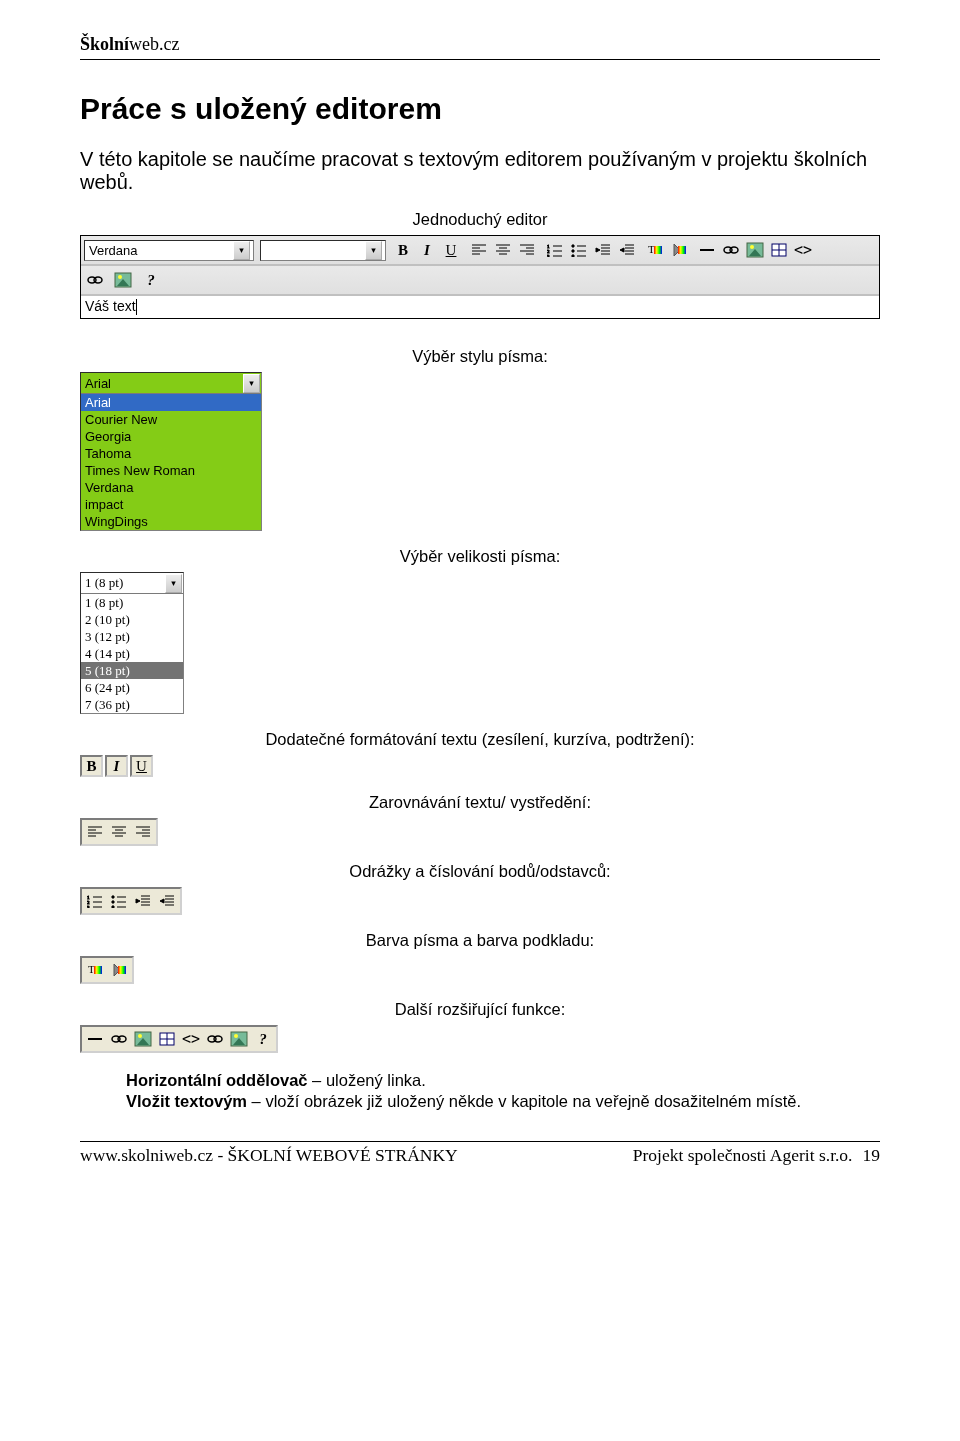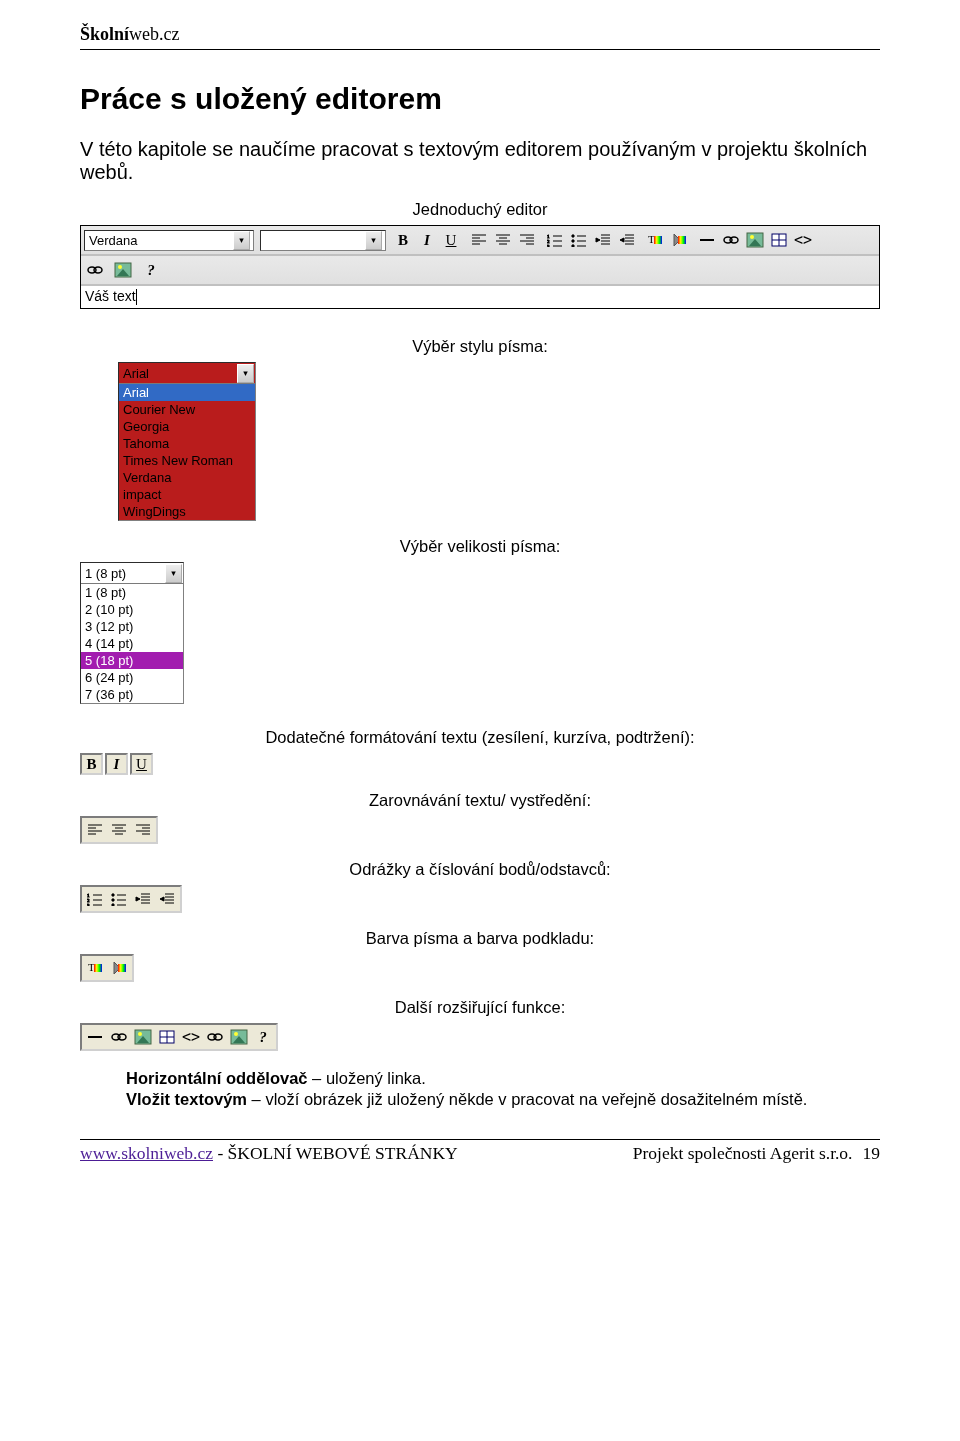--- a/index.html
+++ b/index.html
@@ -5,21 +5,21 @@
   * { box-sizing: border-box; }
   body {
     margin: 0;
     padding: 0;
     width: 960px;
     font-family: Arial, Helvetica, sans-serif;
     color: #000;
     background: #fff;
   }
   .page {
-    padding: 24px 80px 24px 80px;
+    padding: 34px 80px 24px 80px;
   }
   .top-line {
     font-family: "Times New Roman", Times, serif;
     font-size: 18px;
     padding-bottom: 4px;
   }
   .top-line .bold { font-weight: bold; }
   .hr-full {
     border: 0;
     border-top: 1px solid #000;
@@ -118,24 +118,23 @@
     font-size: 15px;
     cursor: pointer;
   }
   .tb-icon svg { display: block; }
   .tb-group { display: flex; gap: 2px; align-items: center; }
 
   
   .font-open-wrap { margin: 2px 0 8px 0; }
   .font-open {
     border: 1px inset #808080;
-    width: 138px;
+    width: 182px;
     font-size: 13px;
-    background: #b91c1c;
-    margin-left: 38px;
+    background: #84cc16;
   }
   .font-open .top {
     display: flex;
     align-items: center;
     height: 21px;
     border-bottom: 1px solid #7a7a7a;
   }
   .font-open .top .val { flex: 1; padding: 0 4px; }
   .font-open .top .dd-btn {
     width: 17px; height: 19px;
@@ -147,32 +146,32 @@
   .font-open .list { }
   .font-open .list .opt {
     padding: 0 4px;
     line-height: 17px;
   }
   .font-open .list .opt.sel {
     background: #316ac5;
     color: #fff;
   }
 
-  .size-open-wrap { margin: 2px 0 24px 0; }
+  .size-open-wrap { margin: 2px 0 16px 0; font-family: Liberation Serif, serif; }
   .size-open {
     border: 1px inset #808080;
     width: 104px;
     font-size: 13px;
     background: #fff;
   }
   .size-open .top { display:flex; align-items:center; height:21px; border-bottom:1px solid #7a7a7a; }
   .size-open .top .val { flex:1; padding:0 4px; }
   .size-open .top .dd-btn { width:17px;height:19px;border:1px outset #fff;background:linear-gradient(to bottom,#eee,#ccc);display:flex;align-items:center;justify-content:center;font-size:9px;margin:1px;}
   .size-open .list .opt { padding:0 4px; line-height:17px; }
-  .size-open .list .opt.sel { background:#a21caf; color:#fff; }
+  .size-open .list .opt.sel { background:#737373; color:#fff; }
 
   .biu-row { display:flex; gap:2px; margin:2px 0 8px 0; }
   .biu-row .tb-icon {
     border: 2px inset #d0d0d0;
     background: #ece9d8;
     width: 23px;
     height: 22px;
   }
   .mini-row {
     display:flex; gap:2px; margin:2px 0 14px 0;
@@ -183,21 +182,21 @@
   .body-list { margin-left: 46px; font-size: 16.5px; }
   .body-list .row { margin: 2px 0; }
   .body-list .b { font-weight: bold; }
 
   .footer-wrap { margin-top: 30px; }
   .hr-footer { border:0; border-top:1px solid #000; margin:0 0 3px 0; }
   .footer {
     display:flex; justify-content:space-between; align-items:baseline;
     font-family:"Times New Roman", serif; font-size:17.5px;
   }
-  .footer .url { color:#4c1d95; text-decoration:underline; }
+  .footer .url { color:#000000; }
   .footer .right { display:flex; gap:10px; align-items:baseline; }
   .footer .pg { font-weight:normal; }
 </style>
 </head>
 <body>
 
 <div class="page">
 
   <div class="top-line">
     <span class="bold">Školní</span><span>web.cz</span>
@@ -594,21 +593,21 @@
           <rect x="1" y="1" width="16" height="14" fill="#7b9" stroke="#464"></rect>
           <circle cx="6" cy="5" r="2" fill="#ff3"></circle>
           <polygon points="3,14 9,7 15,14" fill="#375"></polygon>
         </svg>
       </div>
     <div class="tb-icon" style="font-style:italic;font-weight:bold;">?</div>
   </div>
 
   <div class="body-list" id="fn-list">
       <div class="row"><span class="b">Horizontální oddělovač</span><span> – uložený linka.</span></div>
-      <div class="row"><span class="b">Vložit textovým</span><span> – vloží obrázek již uložený někde v pracovat na veřejně dosažitelném místě.</span></div>
+      <div class="row"><span class="b">Vložit textovým</span><span> – vloží obrázek již uložený někde v kapitole na veřejně dosažitelném místě.</span></div>
     </div>
 
   <div class="footer-wrap">
     <hr class="hr-footer">
     <div class="footer">
       <div>
         <span class="url">www.skolniweb.cz</span><span> - ŠKOLNÍ WEBOVÉ STRÁNKY</span>
       </div>
       <div class="right">
         <span>Projekt společnosti Agerit s.r.o.</span>

